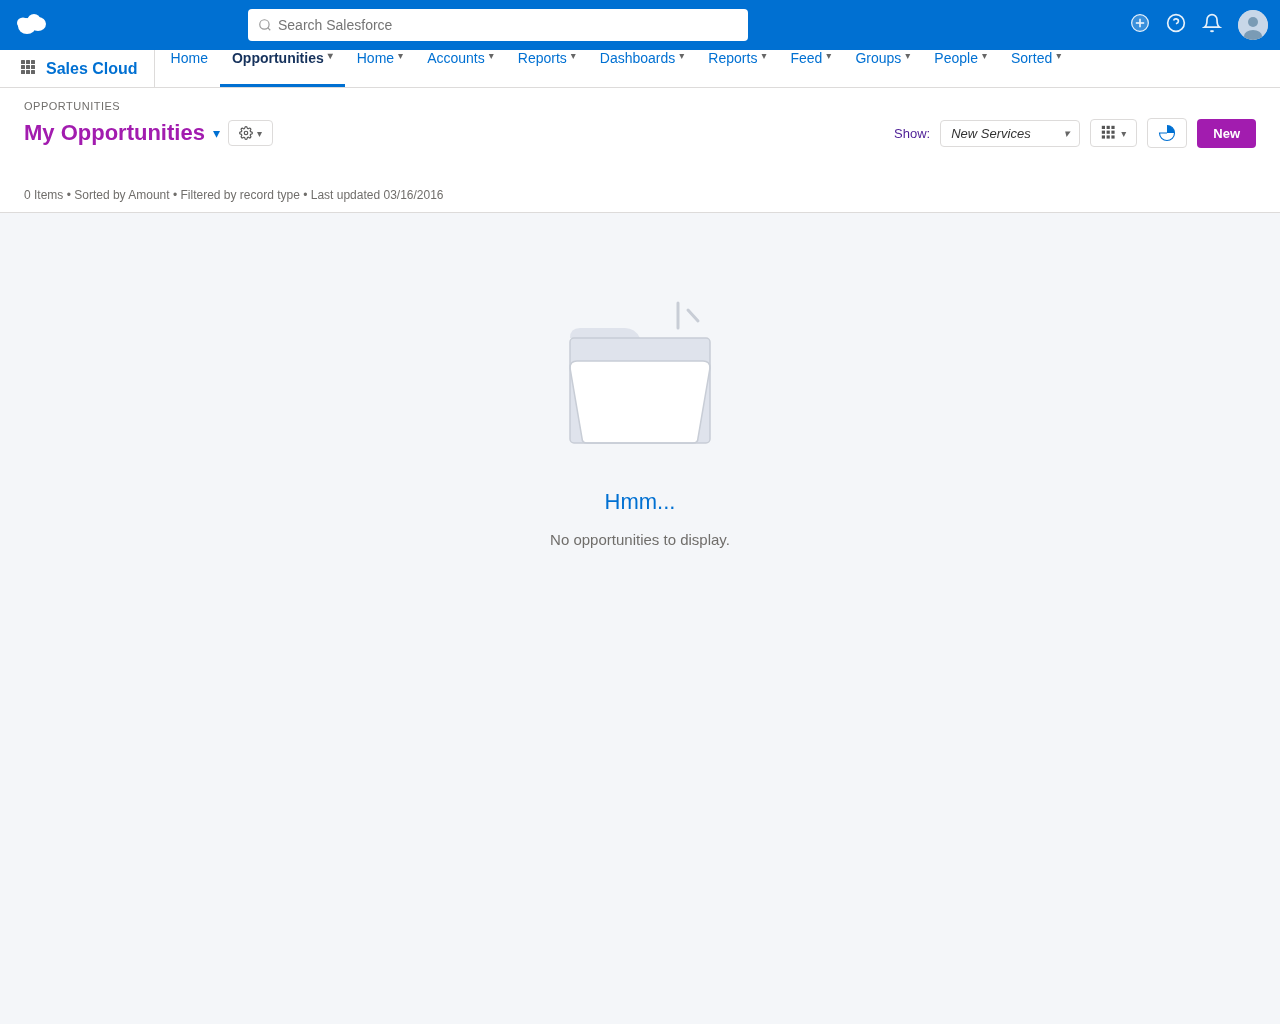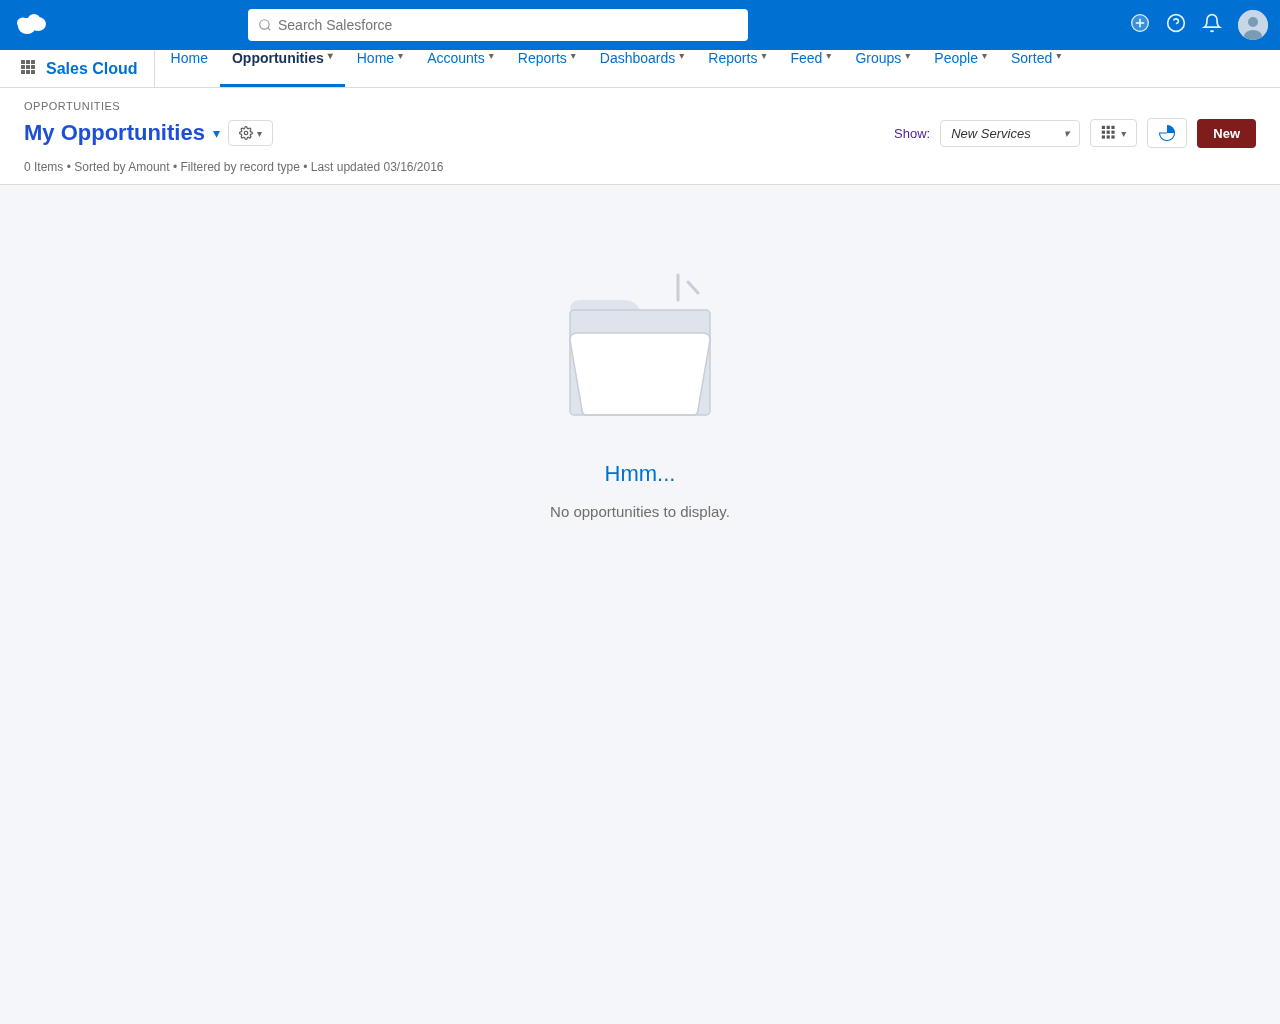--- a/index.html
+++ b/index.html
@@ -136,21 +136,21 @@
       padding-bottom: 12px;
     }
     .page-title-left {
       display: flex;
       align-items: center;
       gap: 8px;
     }
     .page-title {
       font-size: 22px;
       font-weight: 600;
-      color: #1d4ed8;
+      color: #a21caf;
     }
     .title-chevron {
       color: #0070d2;
       font-size: 14px;
       cursor: pointer;
     }
     .gear-btn {
       display: flex;
       align-items: center;
       gap: 4px;
@@ -201,33 +201,34 @@
       align-items: center;
       border: 1px solid #dddbda;
       border-radius: 4px;
       background: white;
       padding: 5px 10px;
       cursor: pointer;
       font-size: 16px;
       color: #666;
     }
     .new-btn {
-      background: #7f1d1d;
+      background: #a21caf;
       color: white;
       border: none;
       border-radius: 4px;
       padding: 7px 16px;
       font-size: 13px;
       font-weight: 600;
       cursor: pointer;
     }
     .subtitle {
       font-size: 12px;
       color: #706e6b;
       padding-bottom: 10px;
+      margin-top: 28px;
     }
 
     
     .main-content {
       display: flex;
       flex-direction: column;
       align-items: center;
       min-height: 600px;
       background: #f4f6f9;
     }

